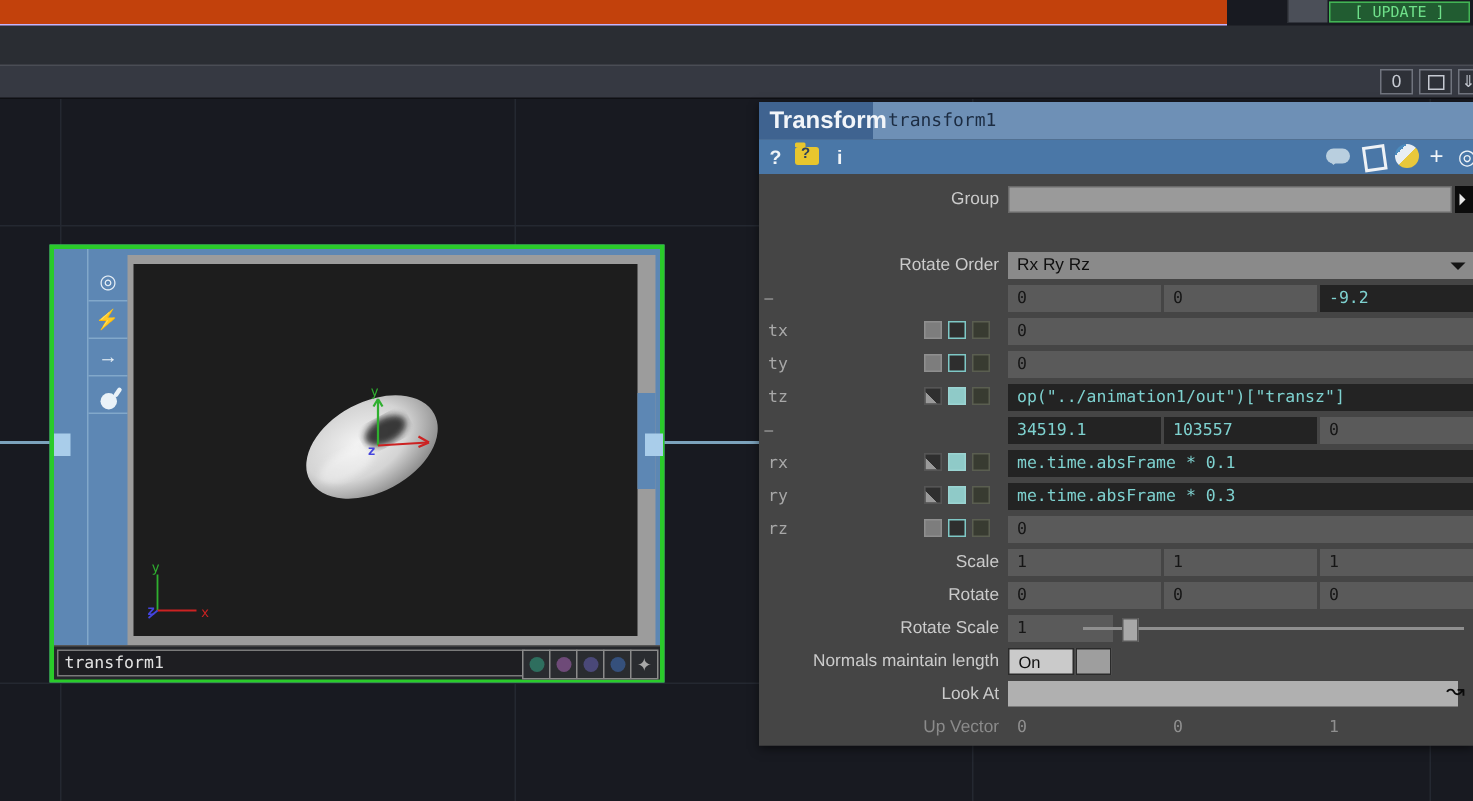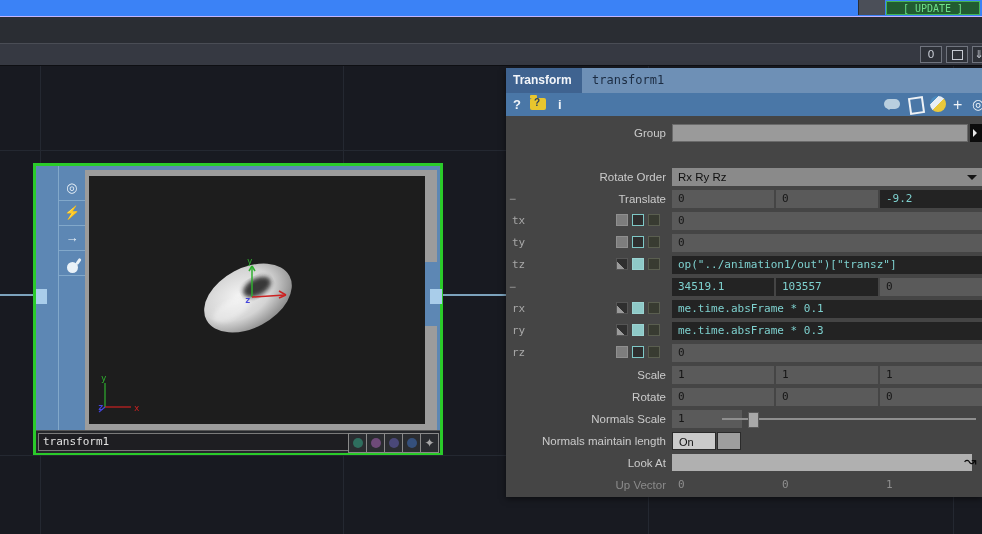--- a/index.html
+++ b/index.html
@@ -1,20 +1,20 @@
 <!DOCTYPE html>
 <html><head>
 <meta charset="utf-8">
 <style>
   html,body{margin:0;padding:0;background:#101216;}
   .stage{position:relative;width:982px;height:534px;overflow:hidden;
          font-family:"Liberation Sans",sans-serif;background:#181a21;}
 
   
-  .bar1{position:absolute;left:0;top:0;width:982px;height:16px;background:#3b82f6;border-bottom:7px solid #c4b5fd;}
+  .bar1{position:absolute;left:0;top:0;width:818px;height:16px;background:#c2410c;border-bottom:7px solid #c4b5fd;}
   .tabseg{position:absolute;left:858px;top:0;width:26px;height:15px;background:#4b4f58;border-left:1px solid #2a2d33;}
   .update-btn{position:absolute;left:886px;top:1px;width:94px;height:14px;background:#215c31;
       border:1px solid #43b455;color:#6fe08a;font-family:"DejaVu Sans Mono",monospace;font-size:10px;
       line-height:11px;text-align:center;padding:0;cursor:pointer;}
   .bar2{position:absolute;left:0;top:17px;width:982px;height:26px;background:#2a2d33;border-bottom:1px solid #4a4d55;}
   .bar3{position:absolute;left:0;top:44px;width:982px;height:21px;background:#363942;border-bottom:1px solid #0e0f13;}
   .wbtn{position:absolute;top:2px;height:17px;background:#2e3138;border:1px solid #70747e;color:#c6cad2;
       font-size:11px;line-height:15px;text-align:center;padding:0;cursor:pointer;font-family:"DejaVu Sans",sans-serif;}
   .wbtn .sq{display:inline-block;width:9px;height:8px;border:1px solid #c6cad2;margin-top:3px;}
 
@@ -42,21 +42,21 @@
       color:#e2e2e2;font-family:"DejaVu Sans Mono",monospace;font-size:11px;line-height:16px;padding-left:4px;}
   .dotcell{position:absolute;top:2px;width:17px;height:18px;background:#2a2c30;border:1px solid #8a8a8a;text-align:center;cursor:pointer;}
   .dot{display:inline-block;width:10px;height:10px;border-radius:50%;margin-top:4px;}
   .dot1{background:#2e6e5e;} .dot2{background:#6e4a78;} .dot3{background:#4a4878;} .dot4{background:#35507c;}
   .dotstar{color:#a8a8a8;font-size:12px;line-height:18px;font-family:"DejaVu Sans",sans-serif;}
 
   
   .panel{position:absolute;left:506px;top:68px;width:476px;height:429px;background:#454545;box-shadow:0 2px 6px rgba(0,0,0,.5);}
   .ptitle{position:absolute;left:0;top:0;width:476px;height:25px;background:#6e90b6;}
   .ptitle .opfam{position:absolute;left:0;top:0;width:76px;height:25px;background:#3f6390;color:#f2f5f9;
-      font-weight:bold;font-size:12px;line-height:25px;padding-left:7px;box-sizing:border-box;}
+      font-weight:bold;font-size:16px;line-height:25px;padding-left:7px;box-sizing:border-box;}
   .ptitle .opname{position:absolute;left:86px;top:0;height:25px;color:#1c2c42;font-family:"DejaVu Sans Mono",monospace;
       font-size:12px;line-height:25px;cursor:pointer;}
   .piconrow{position:absolute;left:0;top:25px;width:476px;height:23px;background:#4a77a7;}
   .hicon{position:absolute;top:0;height:23px;color:#f0f4f8;font-size:13px;font-weight:bold;line-height:23px;cursor:pointer;}
   .folder{position:absolute;left:24px;top:5px;width:16px;height:12px;background:#e8c62e;border-radius:2px;cursor:pointer;}
   .folder::before{content:"";position:absolute;left:0;top:-3px;width:7px;height:3px;background:#e8c62e;border-radius:1px 1px 0 0;}
   .folder span{position:absolute;left:4px;top:-1px;color:#30425a;font-size:10px;font-weight:bold;}
   .icon-speech{position:absolute;left:378px;top:6px;width:16px;height:10px;background:#b9cfdf;border-radius:5px;cursor:pointer;}
   .icon-speech::after{content:"";position:absolute;left:2px;bottom:-4px;border:3px solid transparent;border-top-color:#b9cfdf;}
   .icon-copy{position:absolute;left:403px;top:4px;width:11px;height:13px;border:2px solid #eef2f6;background:transparent;
@@ -219,21 +219,20 @@
       </div>
 
 
       <div class="prow" style="top:52px">
         <span class="plabel">Rotate Order</span>
         <span class="dropdown"><span>Rx Ry Rz</span><i class="caret"></i></span>
       </div>
 
       <div class="prow" style="top:74px">
         <span class="collapse">−</span>
-        <span class="plabel">Translate</span>
         <span class="cell c1 const">0</span>
         <span class="cell c2 const">0</span>
         <span class="cell c3 expr">-9.2</span>
       </div>
 
       <div class="prow" style="top:96px">
         <span class="chlabel">tx</span>
         <span class="flag f-gray" style="left:110px"></span>
         <span class="flag f-outline" style="left:126px"></span>
         <span class="flag f-dark" style="left:142px"></span>
@@ -295,21 +294,21 @@
       </div>
 
       <div class="prow" style="top:272px">
         <span class="plabel">Rotate</span>
         <span class="cell c1 const">0</span>
         <span class="cell c2 const">0</span>
         <span class="cell c3 const">0</span>
       </div>
 
       <div class="prow" style="top:294px">
-        <span class="plabel">Normals Scale</span>
+        <span class="plabel">Rotate Scale</span>
         <span class="sfield">1</span>
         <span class="track"></span>
         <span class="handle"></span>
       </div>
 
       <div class="prow" style="top:338px">
         <span class="plabel">Look At</span>
         <span class="lookfield"></span>
         <span class="pickicon">↝</span>
       </div>

